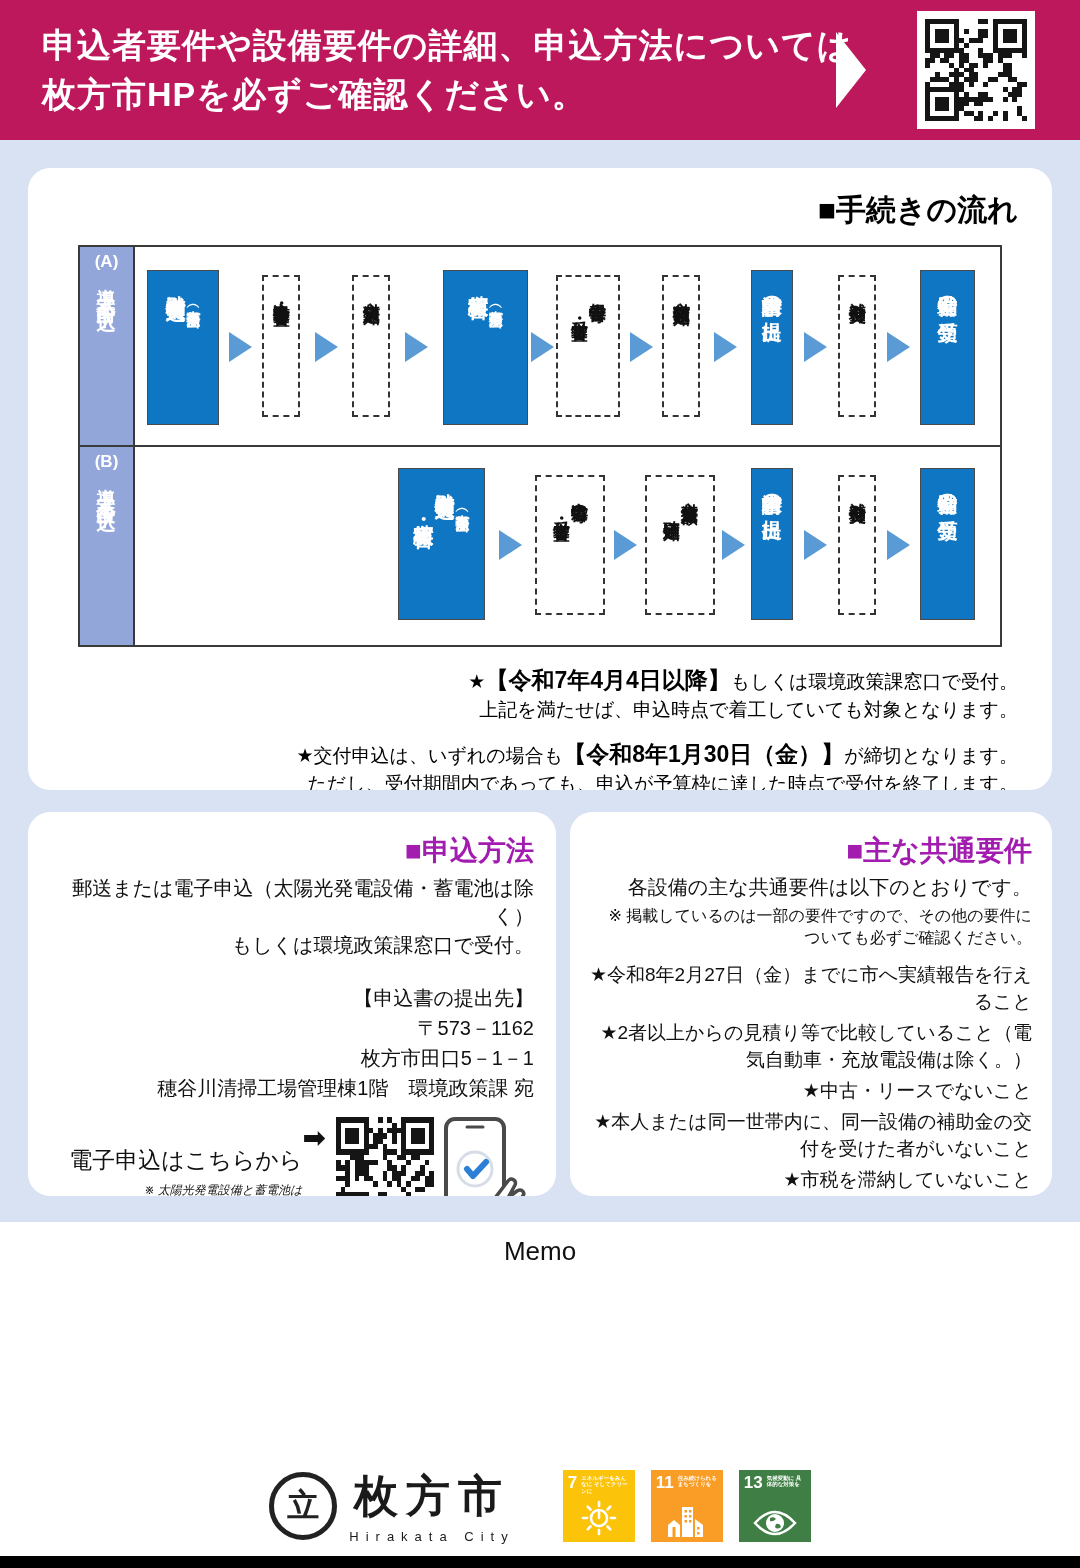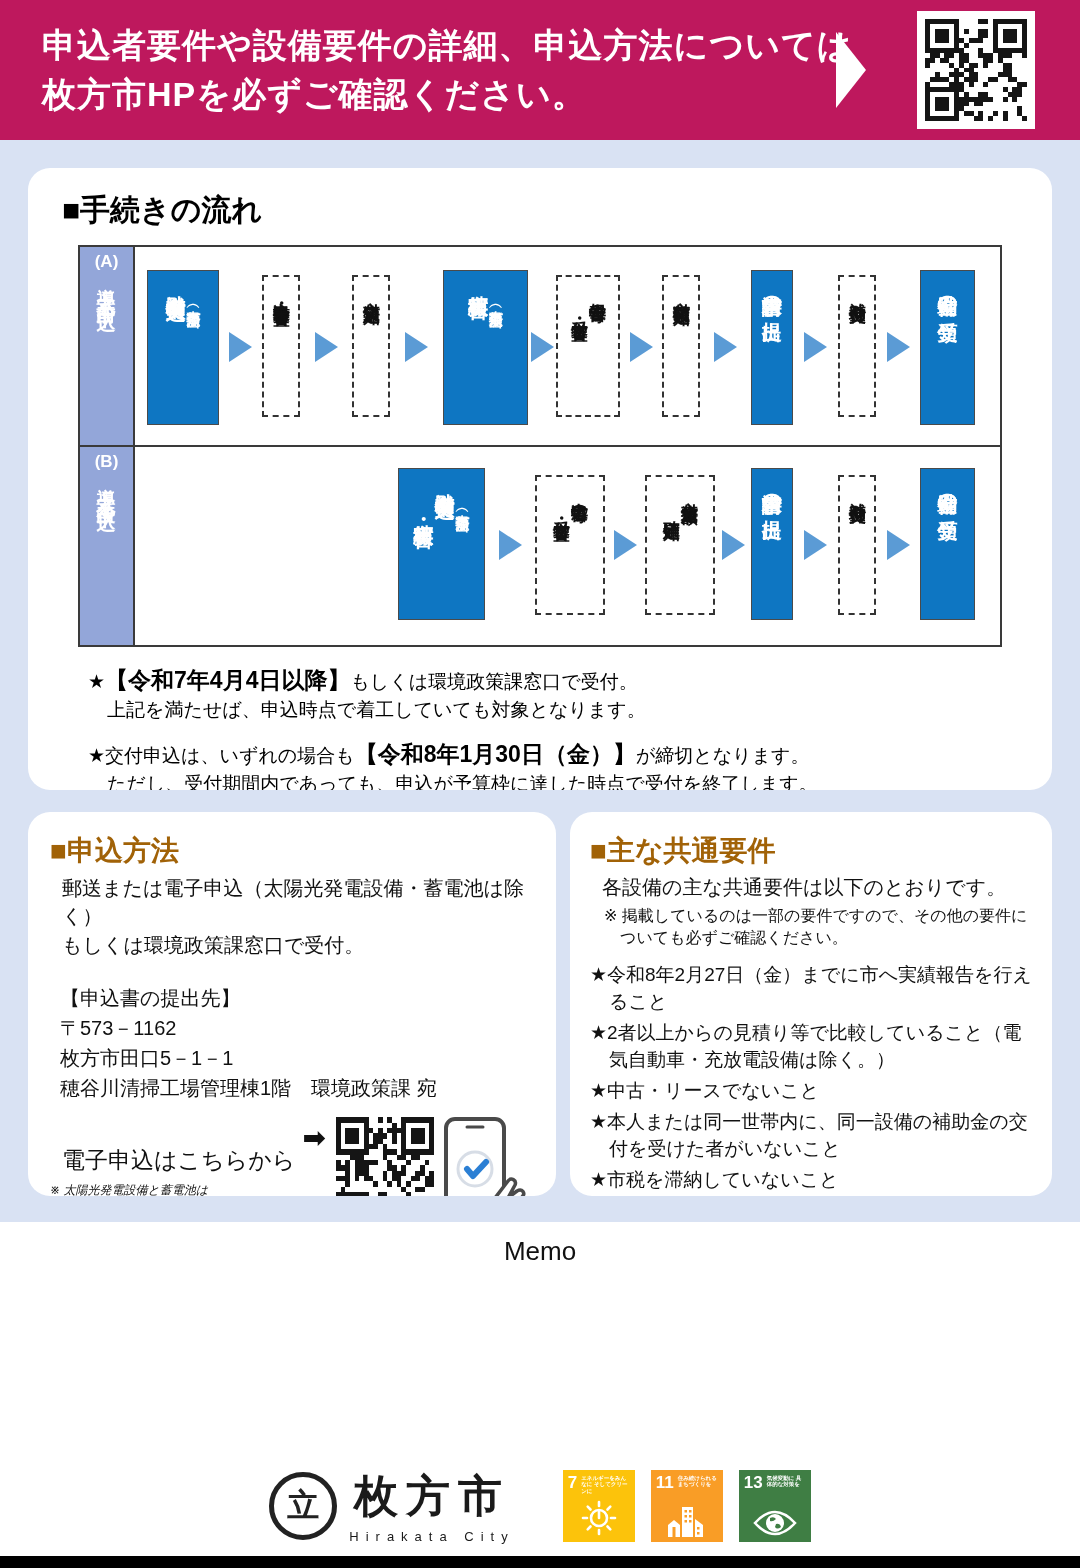--- a/index.html
+++ b/index.html
@@ -15,21 +15,21 @@
   .banner-arrow{position:absolute;left:836px;top:32px;width:0;height:0;
     border-left:30px solid #fff;border-top:38px solid transparent;border-bottom:38px solid transparent;}
   .banner-qr{position:absolute;right:45px;top:11px;width:118px;height:118px;background:#fff;
     padding:8px;box-sizing:border-box;}
   .qr{display:grid;width:100%;height:100%;
     grid-template-columns:repeat(21,1fr);grid-template-rows:repeat(21,1fr);}
   .qr i{display:block;width:100%;height:100%;}
   .qr i.d{background:#151515;}
   
   .main{background:#d9e2f3;height:1082px;box-sizing:border-box;padding:28px 28px 0;}
-  .card{background:#fff;border-radius:22px;box-sizing:border-box;}
+  .card{background:#fff;border-radius:22px;box-sizing:border-box;text-align:right;}
   .flow-card{height:622px;padding:22px 34px 0;overflow:hidden;}
   .flow-title{font-size:30px;font-weight:bold;color:#000;}
   
   .chart{position:relative;width:920px;height:398px;margin:14px auto 18px;
     border:2px solid #3a3a3a;background:#fff;}
   .hdivider{position:absolute;left:0;top:198px;width:100%;border-top:2px solid #3a3a3a;z-index:3;}
   .lbl{position:absolute;left:0;width:55px;background:#93a6d9;border-right:2px solid #3a3a3a;
     box-sizing:border-box;display:flex;flex-direction:column;align-items:center;color:#fff;z-index:2;}
   .lblA{top:0;height:198px;} .lblB{top:200px;height:198px;}
   .lbl .pfx{font-size:17px;font-weight:bold;margin-top:5px;}
@@ -67,21 +67,21 @@
   .br1{left:419px;} .br2{left:534px;} .br3{left:642px;} .br4{left:724px;} .br5{left:807px;}
   
   .note{margin-left:26px;font-size:19px;line-height:1.38;color:#000;}
   .note + .note{margin-top:16px;}
   .note .strongtxt{font-size:23px;font-weight:bold;}
   .note .l2{margin-left:1em;}
   
   .cards-row{display:flex;gap:14px;margin-top:22px;height:384px;}
   .card-apply{width:528px;padding:20px 22px;overflow:hidden;}
   .card-req{width:482px;padding:20px 20px;overflow:hidden;}
-  .card-title{font-size:28px;font-weight:bold;color:#a16207;}
+  .card-title{font-size:28px;font-weight:bold;color:#a21caf;}
   .apply-intro{font-size:20px;line-height:1.42;margin:4px 0 0 12px;}
   .dest{margin:24px 0 0 10px;font-size:20px;line-height:1.5;}
   .online-row{display:flex;align-items:flex-start;margin-top:14px;}
   .online-texts{width:288px;}
   .online-label{font-size:23px;margin-left:12px;margin-top:28px;}
   .online-notes{font-size:12px;line-height:1.35;margin-top:6px;font-style:italic;}
   .online-notes .cont{margin-left:1.6em;}
   .arrow-glyph{font-size:28px;font-weight:bold;margin:4px 10px 0 0;}
   .qr-card{width:112px;height:112px;background:#fff;}
   .phone-wrap{margin-left:4px;}

